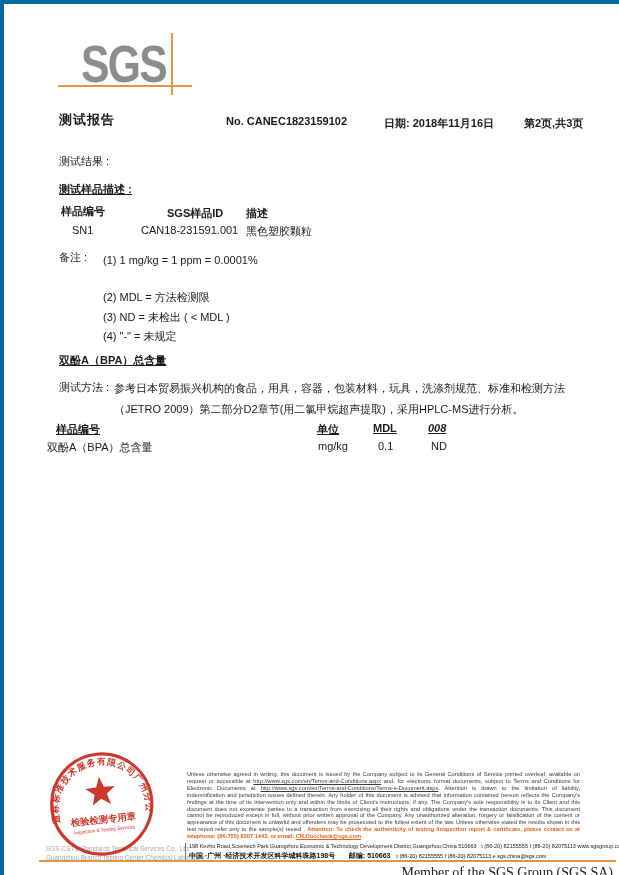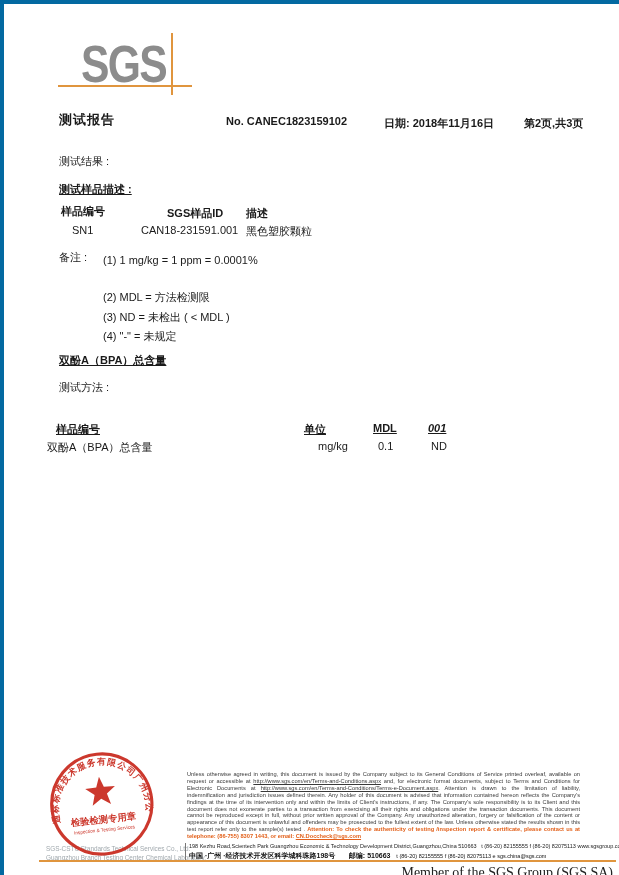--- a/index.html
+++ b/index.html
@@ -59,25 +59,26 @@
   <div class="abs t" style="left:242px;top:220px;">黑色塑胶颗粒</div>
 
   <div class="abs t" style="left:55px;top:246px;">备注 :</div>
   <div class="abs t" style="left:99px;top:250px;">(1) 1 mg/kg = 1 ppm = 0.0001%</div>
   <div class="abs t" style="left:99px;top:286px;">(2) MDL = 方法检测限</div>
   <div class="abs t" style="left:99px;top:306px;">(3) ND = 未检出 ( &lt; MDL )</div>
   <div class="abs t" style="left:99px;top:325px;">(4) "-" = 未规定</div>
 
   <div class="abs t b u" style="left:55px;top:349px;">双酚A（BPA）总含量</div>
   <div class="abs t" style="left:55px;top:376px;">测试方法 :</div>
+  <div class="abs t method" style="left:110px;top:374px;">参考日本贸易振兴机构的食品，用具，容器，包装材料，玩具，洗涤剂规范、标准和检测方法（JETRO 2009）第二部分D2章节(用二氯甲烷超声提取)，采用HPLC-MS进行分析。</div>
 
   <div class="abs t b u" style="left:52px;top:418px;">样品编号</div>
-  <div class="abs t b u" style="left:300px;top:418px;">单位</div>
+  <div class="abs t b u" style="left:313px;top:418px;">单位</div>
   <div class="abs t b u" style="left:369px;top:418px;">MDL</div>
-  <div class="abs t b u i" style="left:424px;top:418px;">001</div>
+  <div class="abs t b u i" style="left:424px;top:418px;">008</div>
   <div class="abs t" style="left:43px;top:436px;">双酚A（BPA）总含量</div>
   <div class="abs t" style="left:314px;top:436px;text-align:center;">mg/kg</div>
   <div class="abs t" style="left:374px;top:436px;">0.1</div>
   <div class="abs t" style="left:427px;top:436px;">ND</div>
 
   <div class="abs gray-co" style="left:42px;top:841px;">SGS-CSTC Standards Technical Services Co., Ltd.</div>
   <div class="abs gray-co" style="left:42px;top:850px;">Guangzhou Branch Testing Center Chemical Laboratory.</div>
 
   <div class="abs stamp-wrap" style="left:44px;top:746px;">
     <svg width="108" height="108" viewBox="0 0 110 110">

